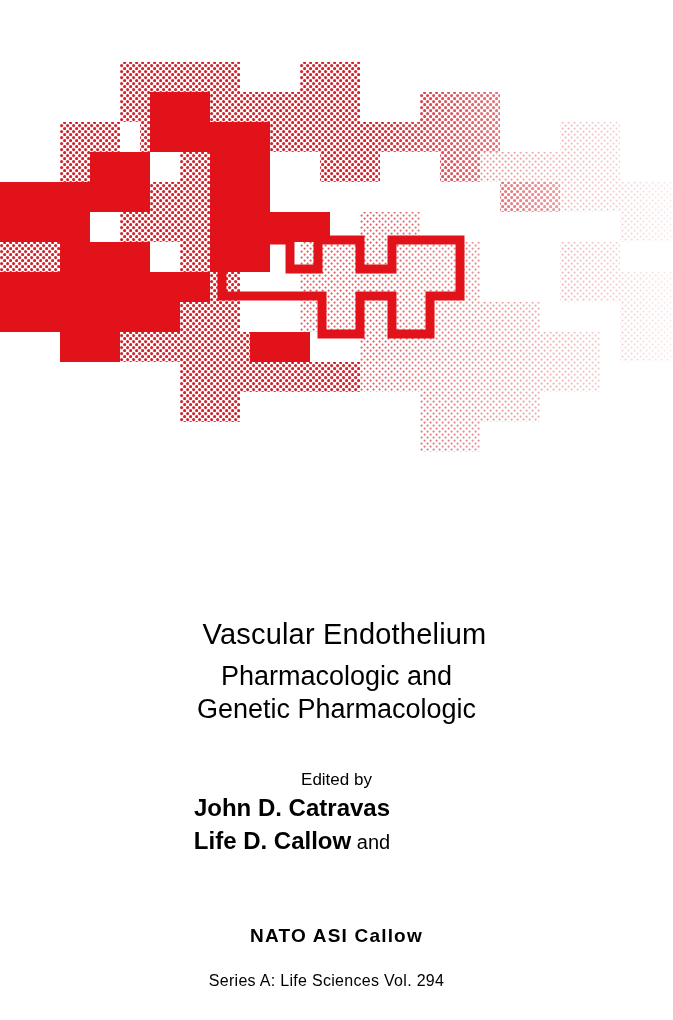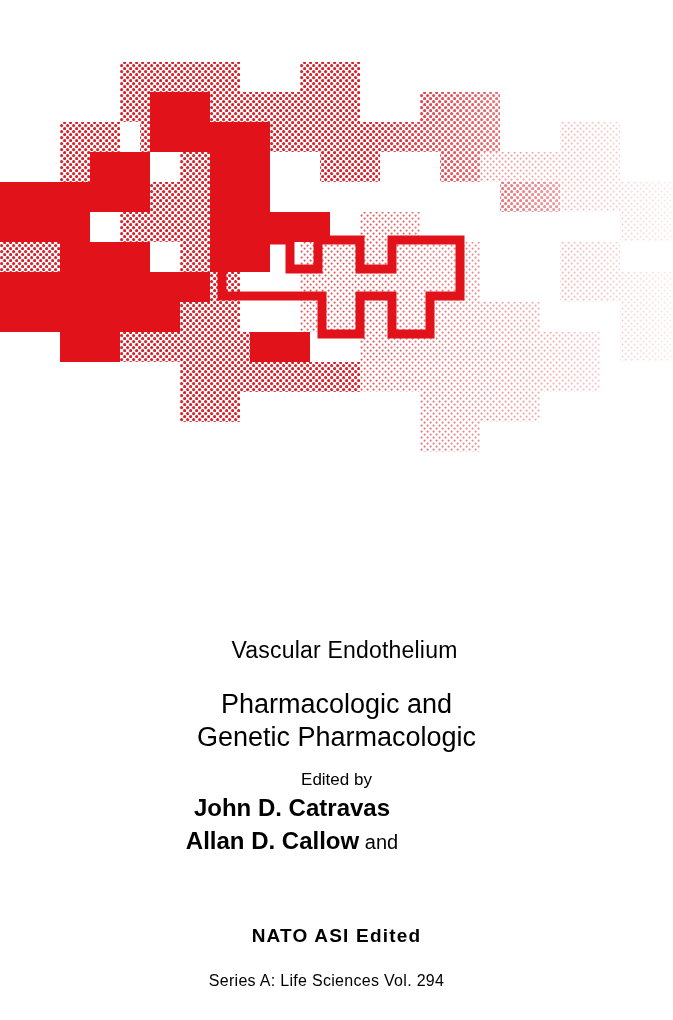--- a/index.html
+++ b/index.html
@@ -36,24 +36,24 @@
 
   
   .title-block {
     position: absolute;
     left: 0;
     top: 612px;
     width: 673px;
     text-align: center;
   }
   .main-title {
-    font-size: 23px;
+    font-size: 29px;
     letter-spacing: 0.2px;
     line-height: 44px;
-    margin: 16px;
+    margin: 0;
     font-weight: normal;
     padding-left: 16px;
   }
   .subtitle {
     font-size: 27px;
     line-height: 33px;
     margin: 4px 0 12px 0;
     font-weight: normal;
   }
   .subtitle span { display: block; }
@@ -177,20 +177,20 @@
     </p>
   </div>
 
   <div class="edited-by">Edited by</div>
 
   <div class="editors">
     <span class="editor-line">
       <span>John D. Catravas</span><span class="conj"></span>
     </span>
     <span class="editor-line">
-      <span>Allan D. Callow</span><span class="conj"> and</span>
+      <span>Life D. Callow</span><span class="conj"> and</span>
     </span>
   </div>
 
-  <div class="series-name">NATO ASI Edited</div>
+  <div class="series-name">NATO ASI Callow</div>
   <div class="series-sub">Series A: Life Sciences Vol. 294</div>
 
 </div>
 
 </body></html>

